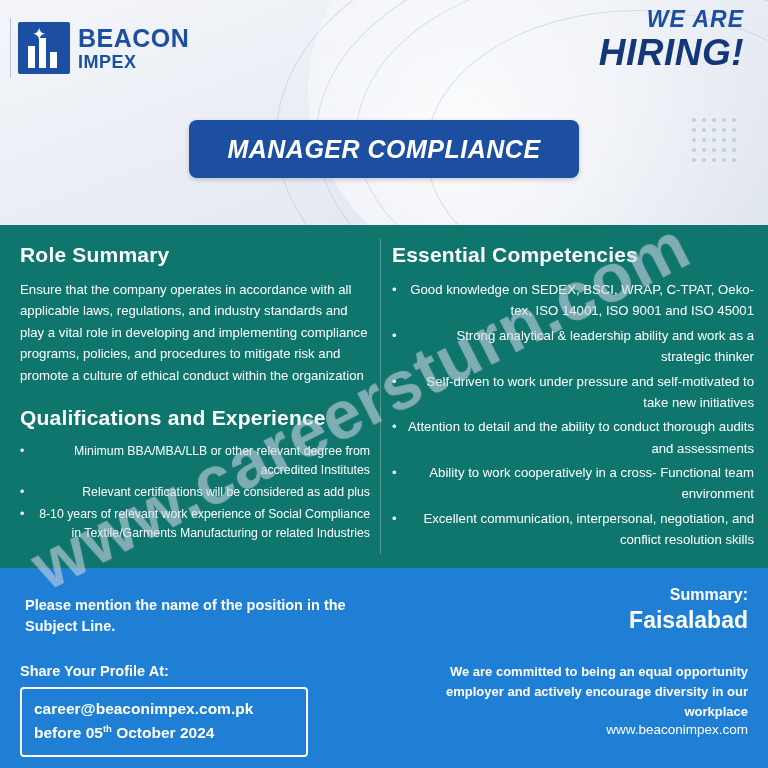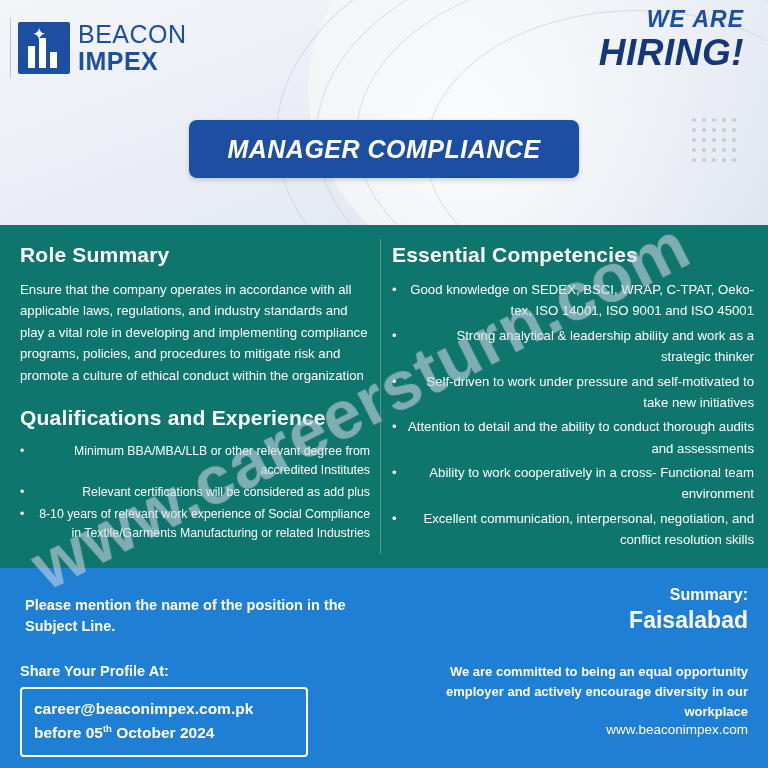--- a/index.html
+++ b/index.html
@@ -78,27 +78,27 @@
     left: 14px; top: 4px;
     color: #ffffff;
     font-size: 17px;
     line-height: 17px;
   }
   .logo-text {
     line-height: 1;
   }
   .logo-text .l1 {
     font-size: 25px;
-    font-weight: normal;
+    font-weight: bold;
     color: #1c4fa1;
     letter-spacing: 0.5px;
     font-family: "Liberation Sans", sans-serif;
   }
   .logo-text .l2 {
-    font-size: 25px;
+    font-size: 18px;
     font-weight: bold;
     color: #1c4fa1;
     letter-spacing: 0.5px;
     margin-top: 2px;
   }
   .logo-divider {
     position: absolute;
     left: 10px; top: 18px;
     width: 1px; height: 60px;
     background: #b9c3d4;

